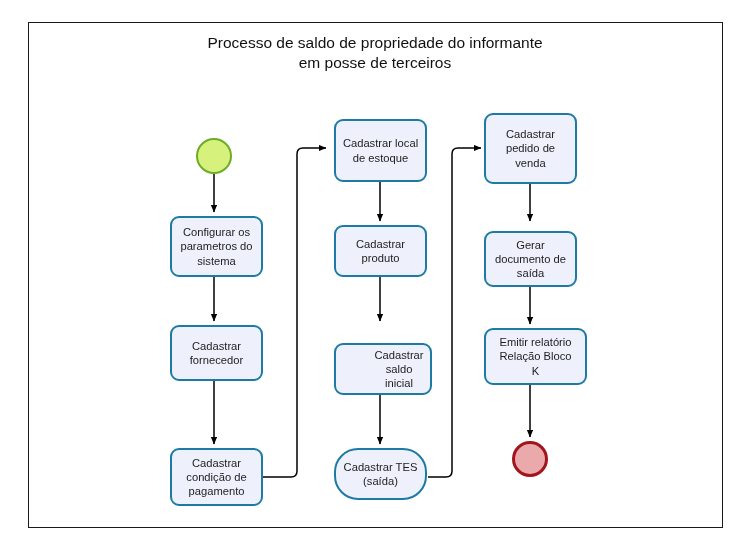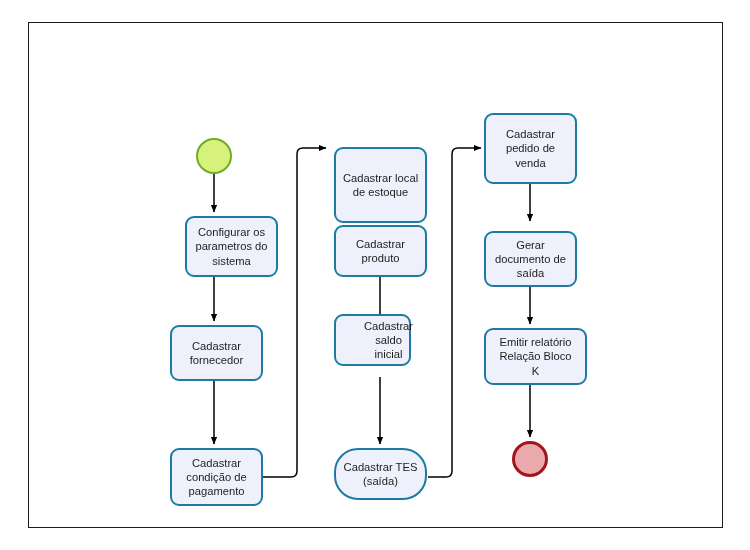--- a/index.html
+++ b/index.html
@@ -78,20 +78,22 @@
     border: 3.4px solid #a3151d;
   }
 </style>
 </head>
 <body>
 
 <div id="canvas">
 
   <div id="frame"></div>
 
+  <div id="diagram-title">Processo de saldo de propriedade do informante
+em posse de terceiros</div>
 
   <svg id="edges">
     <defs>
       <marker id="arrow" markerWidth="9" markerHeight="9" refX="7.2" refY="3.2" orient="auto" markerUnits="userSpaceOnUse">
         <path d="M0,0 L7.6,3.2 L0,6.4 z" fill="#000000"></path>
       </marker>
     </defs>
 
     <path d="M214,174 L214,212" stroke="#000000" stroke-width="1.5" fill="none" marker-end="url(#arrow)"></path>
     <path d="M214,277 L214,321" stroke="#000000" stroke-width="1.5" fill="none" marker-end="url(#arrow)"></path>
@@ -105,38 +107,38 @@
 
     <path d="M428,477 L446,477 Q452,477 452,471 L452,154 Q452,148 458,148 L481,148" stroke="#000000" stroke-width="1.5" fill="none" marker-end="url(#arrow)"></path>
 
     <path d="M530,184 L530,221" stroke="#000000" stroke-width="1.5" fill="none" marker-end="url(#arrow)"></path>
     <path d="M530,281 L530,324" stroke="#000000" stroke-width="1.5" fill="none" marker-end="url(#arrow)"></path>
     <path d="M530,385 L530,437" stroke="#000000" stroke-width="1.5" fill="none" marker-end="url(#arrow)"></path>
   </svg>
 
   <div class="event" id="start-event" style="left:196px; top:138px;"></div>
 
-  <div class="node" style="left:170px; top:216px; width:93px; height:61px;margin-left:15px;">Configurar os
+  <div class="node" style="left:170px; top:216px; width:93px; height:61px;">Configurar os
 parametros do
 sistema</div>
 
   <div class="node" style="left:170px; top:325px; width:93px; height:56px;">Cadastrar
 fornecedor</div>
 
   <div class="node" style="left:170px; top:448px; width:93px; height:58px;">Cadastrar
 condição de
 pagamento</div>
 
-  <div class="node" style="left:334px; top:119px; width:93px; height:76px;margin-top:28px;">Cadastrar local
+  <div class="node" style="left:334px; top:119px; width:93px; height:63px;">Cadastrar local
 de estoque</div>
 
   <div class="node" style="left:334px; top:225px; width:93px; height:52px;">Cadastrar
 produto</div>
 
-  <div class="node" style="left:334px; top:314px; width:77px; height:52px;padding-left:36px;">Cadastrar saldo
+  <div class="node" style="left:334px; top:343px; width:98px; height:52px;padding-left:36px;">Cadastrar saldo
 inicial</div>
 
   <div class="node" style="left:334px; top:448px; width:93px; height:52px;border-radius:24px;">Cadastrar TES
 (saída)</div>
 
   <div class="node" style="left:484px; top:113px; width:93px; height:71px;">Cadastrar
 pedido de
 venda</div>
 
   <div class="node" style="left:484px; top:225px; width:93px; height:56px;margin-top:6px;">Gerar

